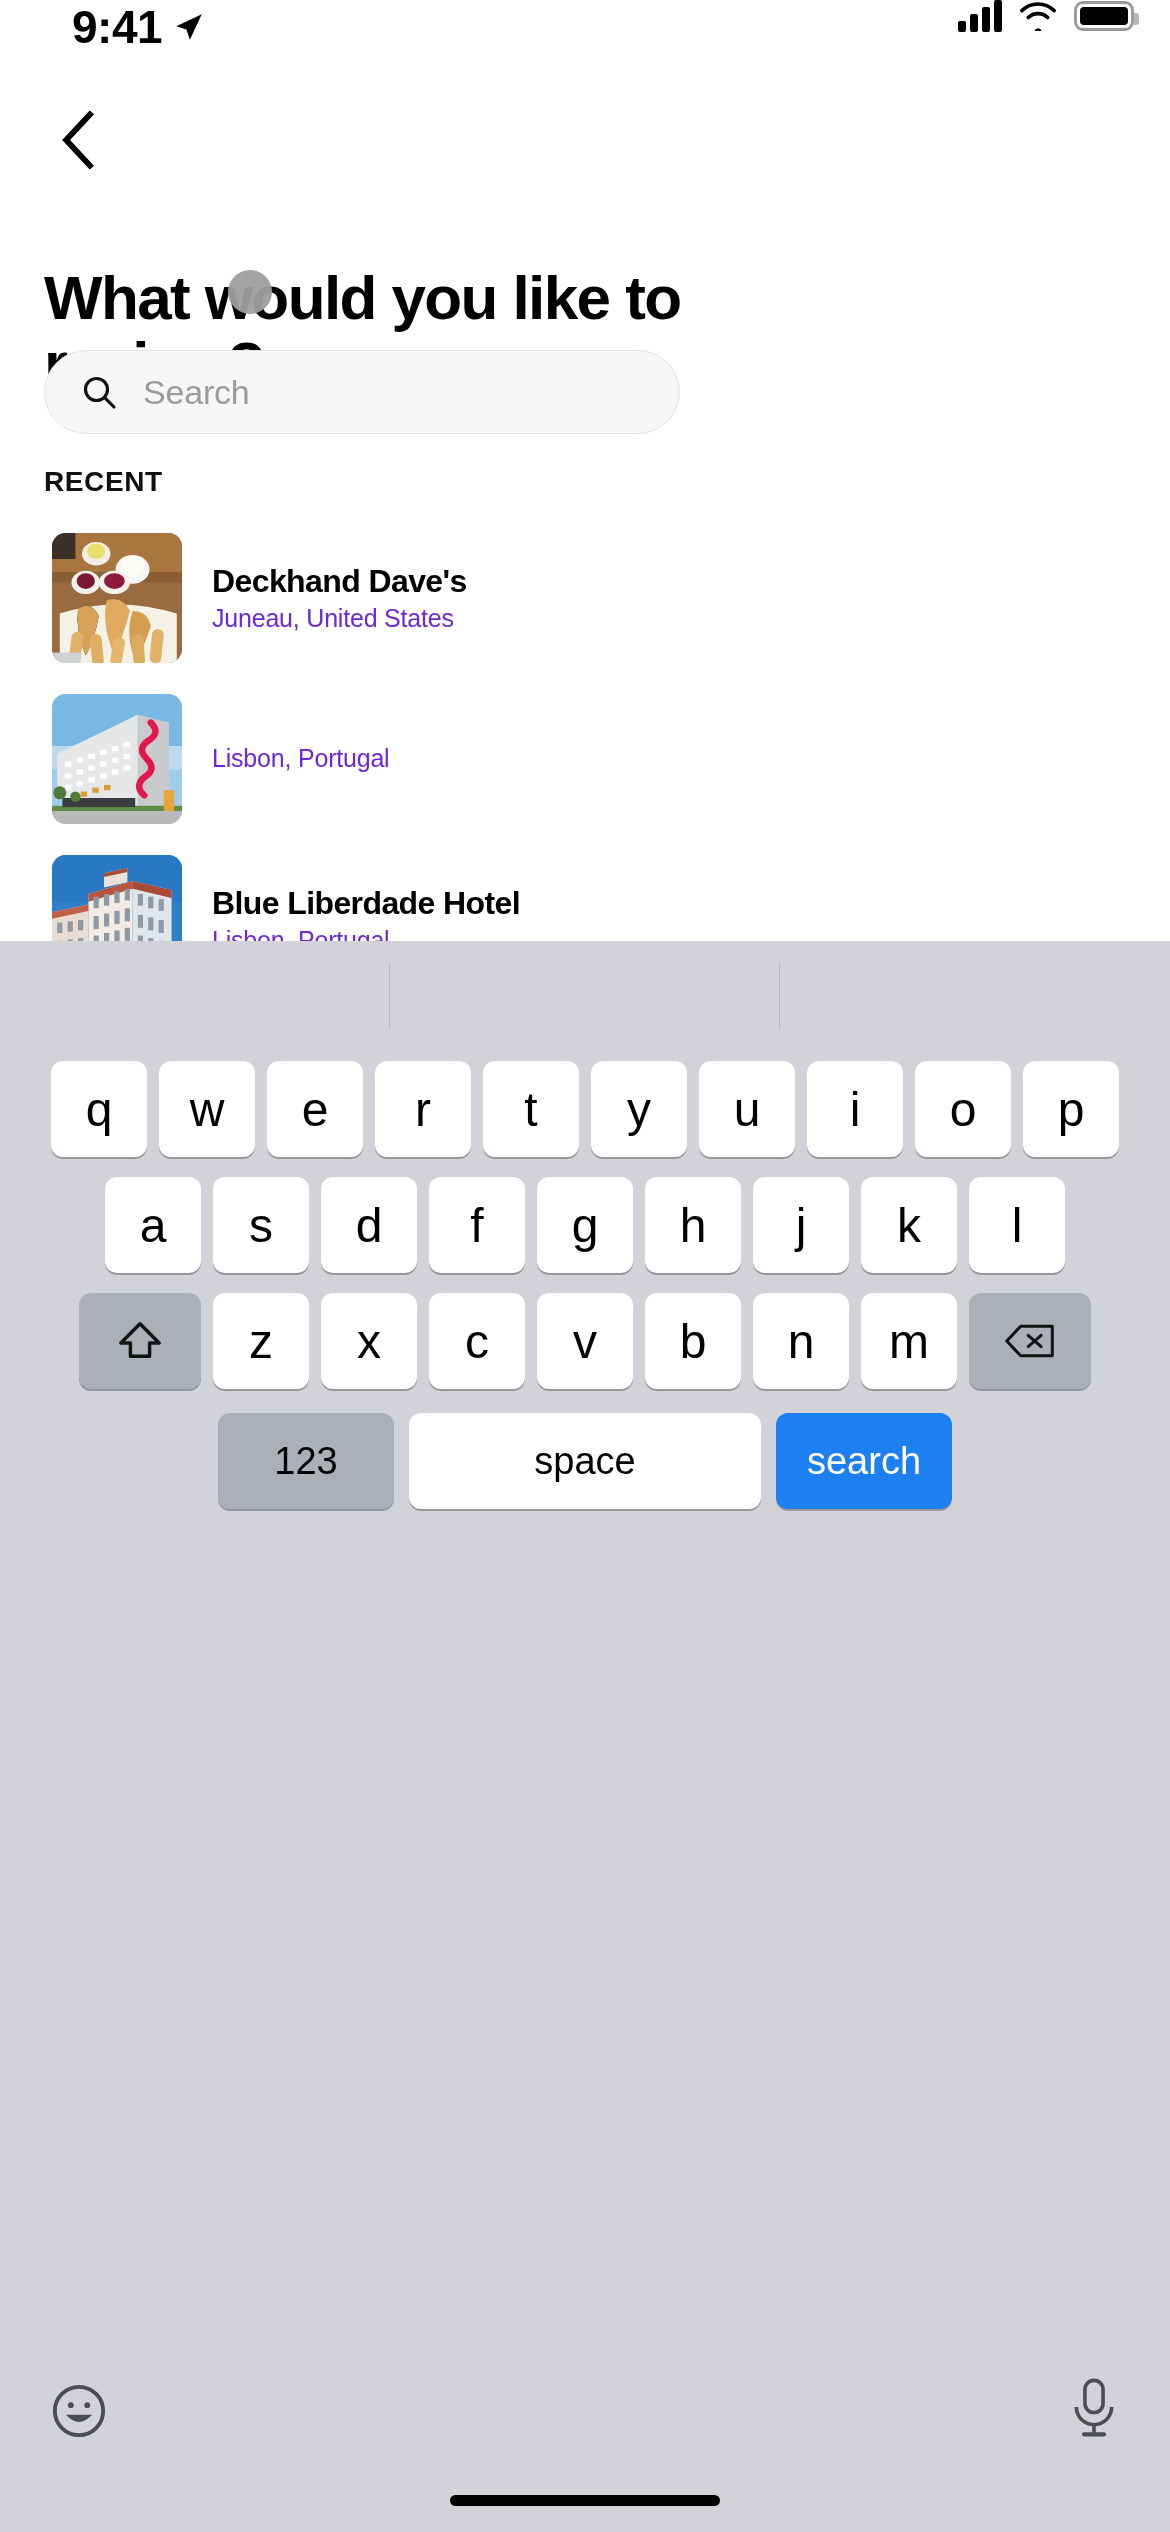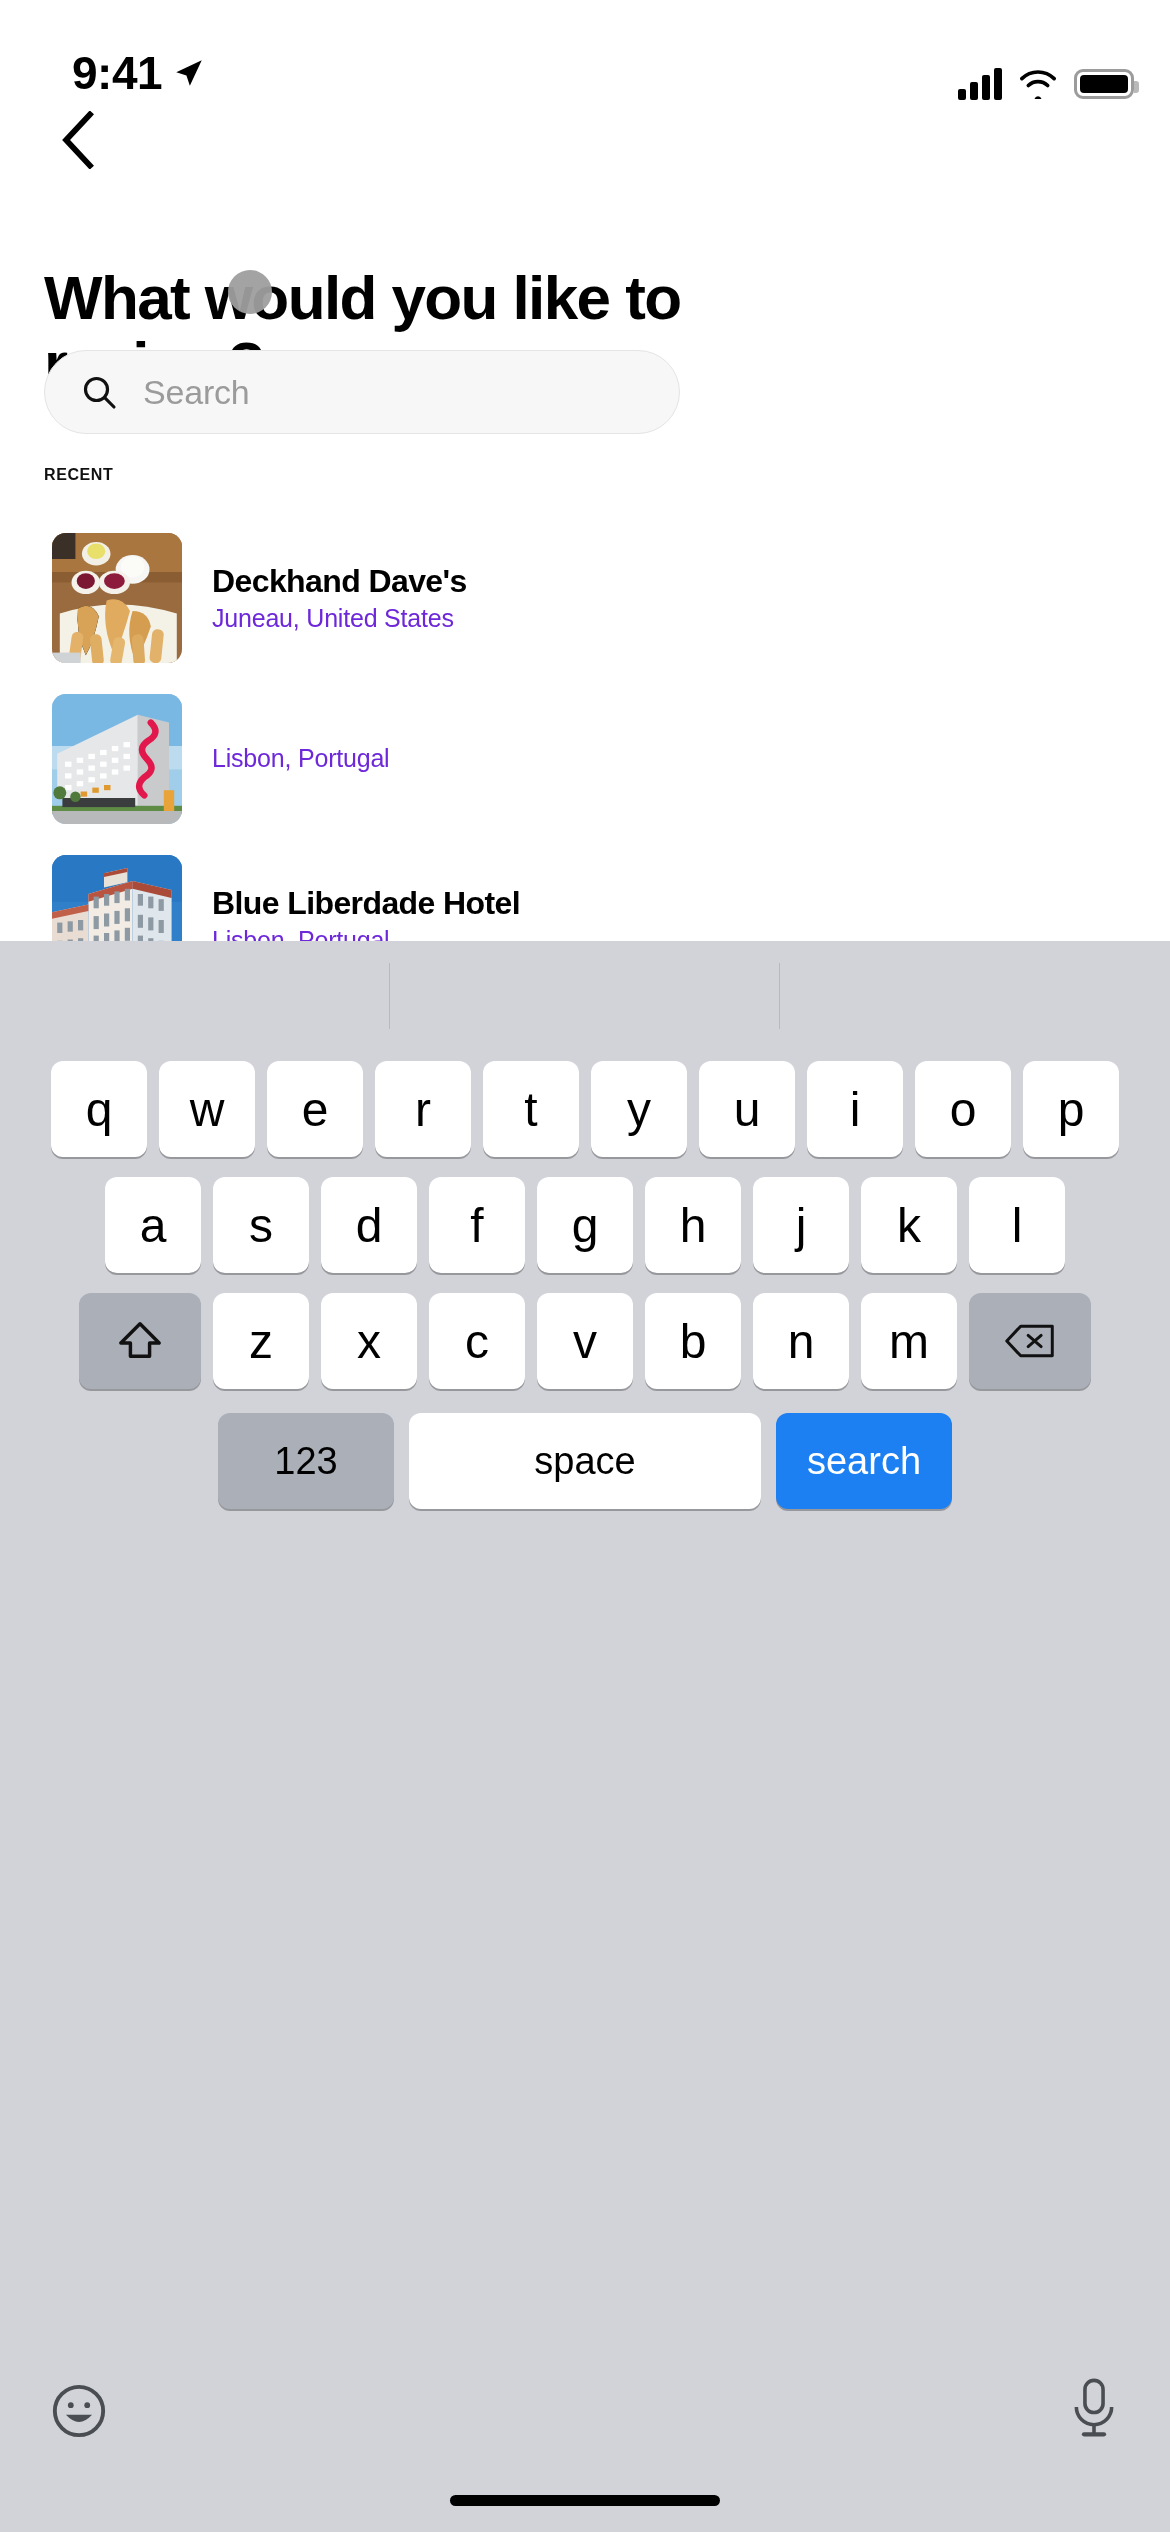--- a/index.html
+++ b/index.html
@@ -8,21 +8,21 @@
     font-family:"Liberation Sans", sans-serif;
     background:#ffffff;
     position:relative;
     overflow:hidden;
     -webkit-font-smoothing:antialiased;
   }
 
   
   .status-bar{
     position:absolute; top:0; left:0; width:1170px; height:100px;
-    display:flex; align-items:flex-end; justify-content:space-between;
+    display:flex; align-items:flex-start; justify-content:space-between;
     padding:0 36px 0 72px;
   }
   .status-left{ display:flex; align-items:center; gap:10px; }
   .status-time{ font-size:46px; font-weight:700; letter-spacing:-0.5px; color:#000; }
   .loc-arrow{ display:block; }
   .status-right{ display:flex; align-items:center; gap:16px; }
   .bars{ display:flex; align-items:flex-end; gap:4px; height:32px; }
   .bars i{ display:block; width:8px; background:#000; border-radius:2px; }
   .bars i:nth-child(1){ height:11px; }
   .bars i:nth-child(2){ height:18px; }
@@ -59,21 +59,21 @@
     background:#f7f7f7; border:1.5px solid #e4e4e4; border-radius:42px;
     display:flex; align-items:center; padding:0 34px; gap:24px;
   }
   .search-placeholder{
     font-size:34px; color:#9b9b9b; letter-spacing:-0.2px;
   }
 
   
   .recent-label{
     position:absolute; left:44px; top:466px;
-    font-size:16px; font-weight:800; letter-spacing:0.6px; color:#111;
+    font-size:28px; font-weight:800; letter-spacing:0.6px; color:#111;
   }
   .list{ position:absolute; left:8px; top:517px; width:1170px; }
   .row{
     display:flex; align-items:center; height:161px; padding-left:44px; gap:30px;
   }
   .thumb{
     width:130px; height:130px; border-radius:14px; flex:none;
     overflow:hidden; position:relative; background:#ddd;
   }
   .row-text{ display:flex; flex-direction:column; justify-content:center; gap:4px; }

